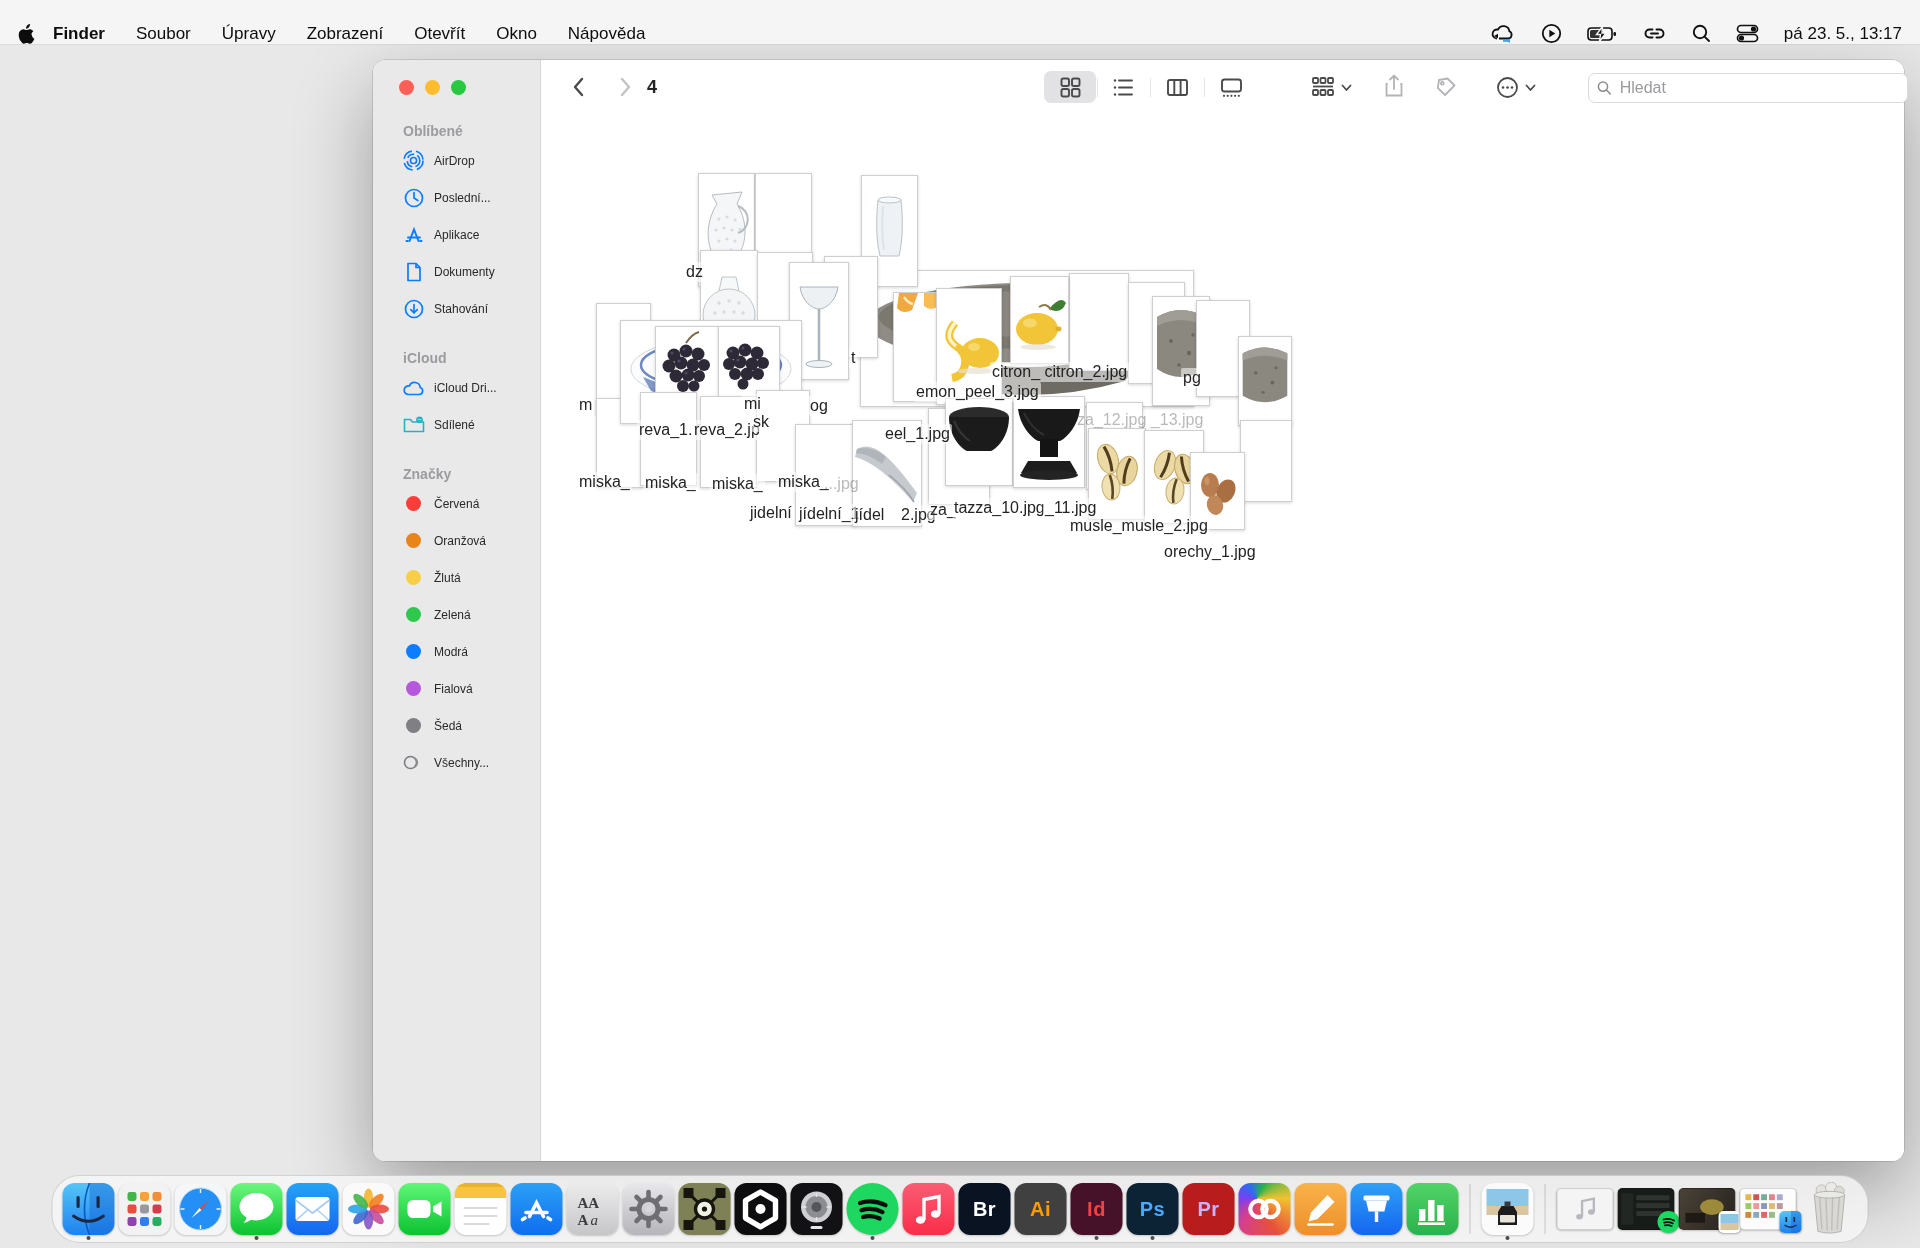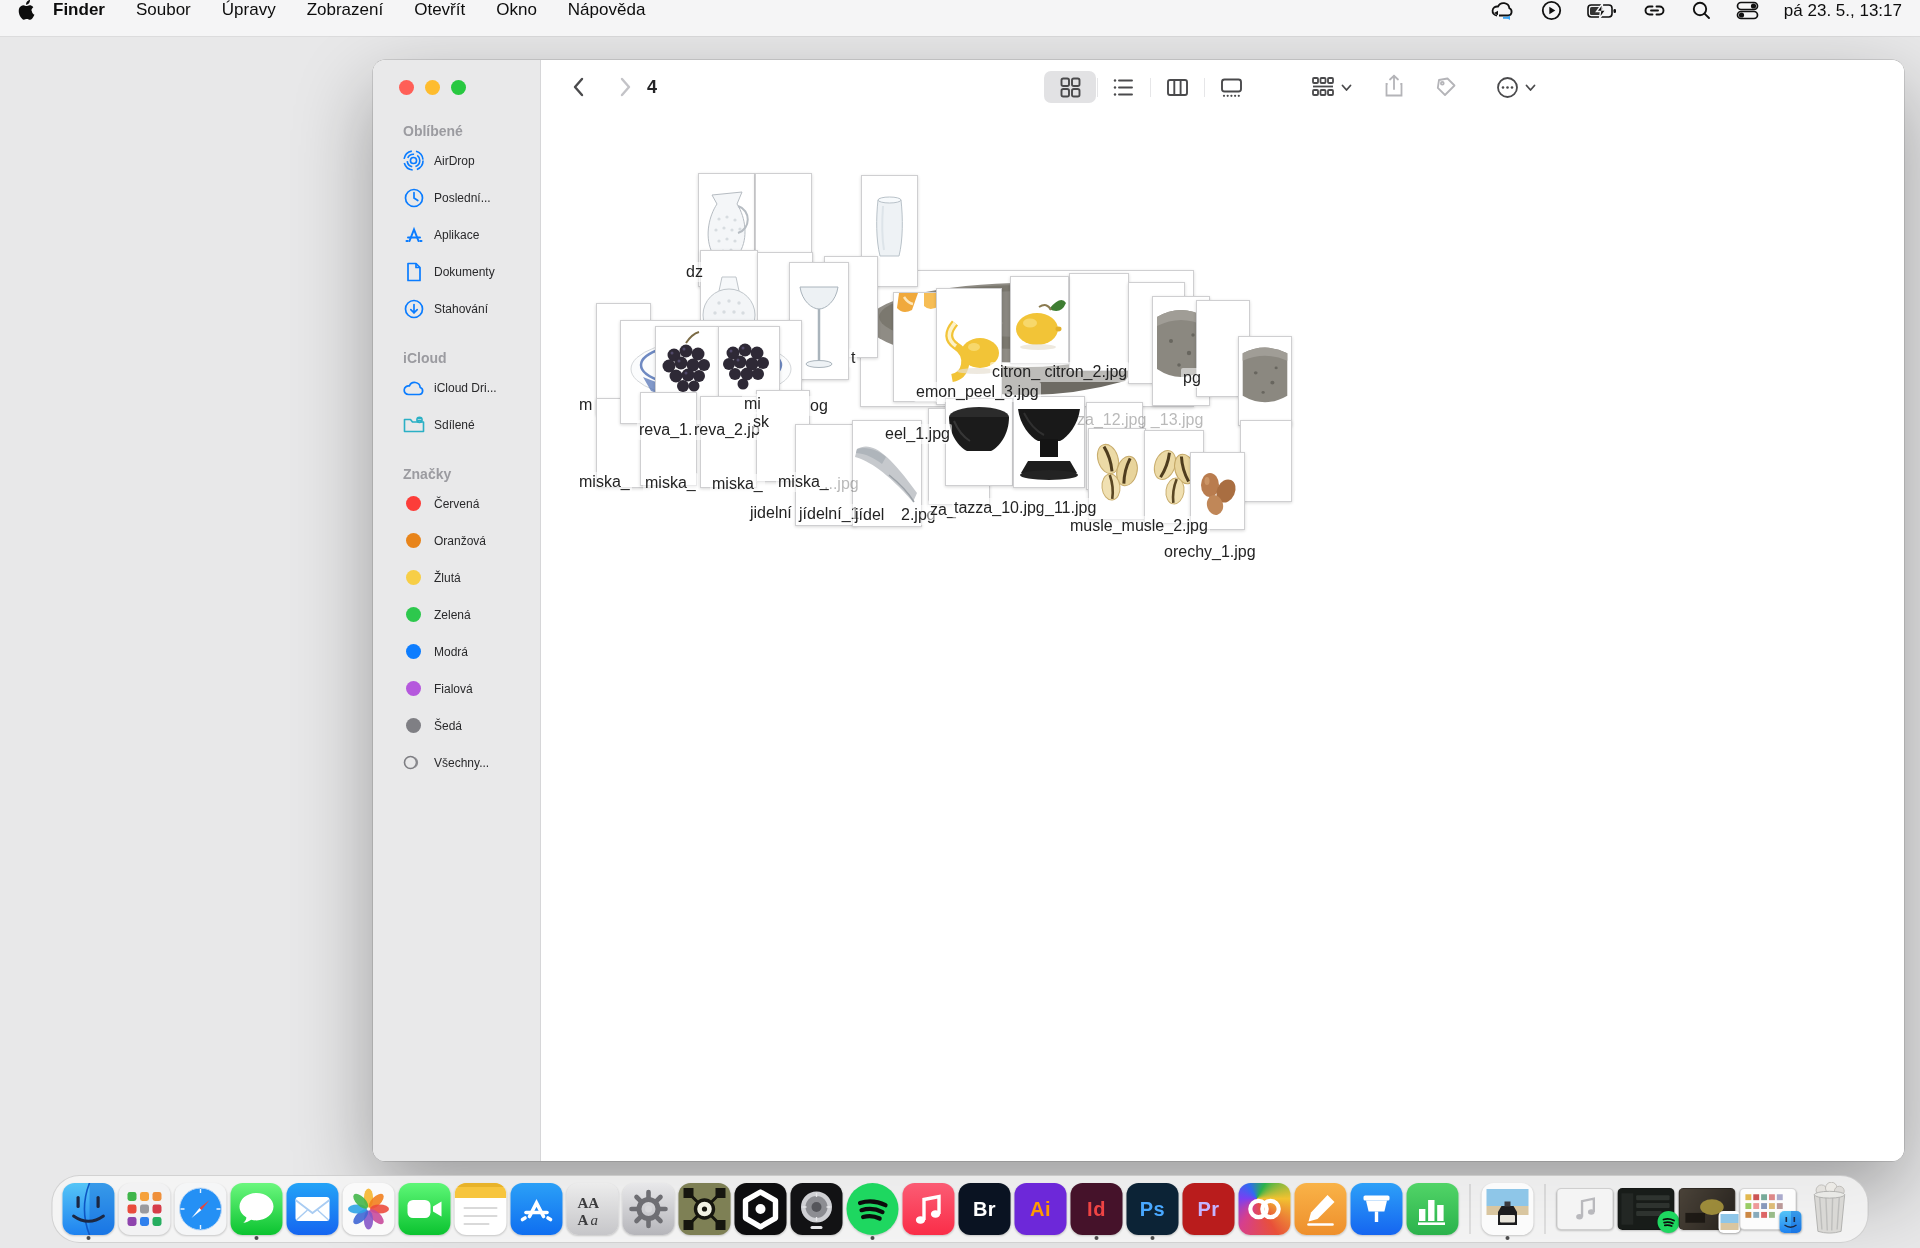--- a/index.html
+++ b/index.html
@@ -1,21 +1,21 @@
 <!DOCTYPE html>
 <html><head>
 <meta charset="utf-8">
 <style>
   html,body{margin:0;padding:0;}
   body{width:1920px;height:1248px;background:#e8e8e9;overflow:hidden;
        font-family:"Liberation Sans","DejaVu Sans",sans-serif;-webkit-font-smoothing:antialiased;position:relative;}
 
   
-  .menubar{position:absolute;top:0;left:0;right:0;height:36px;background:#f5f5f6;
-    display:flex;align-items:flex-start;padding:0 18px;font-size:17px;color:#0d0d0d;z-index:60;
+  .menubar{position:absolute;top:0;left:0;right:0;height:44px;background:#f5f5f6;
+    display:flex;align-items:flex-end;padding:0 18px;font-size:17px;color:#0d0d0d;z-index:60;
     box-shadow:0 0.5px 0 rgba(0,0,0,.1);}
   .apple{display:flex;align-items:center;margin-right:6px;}
   .menu-left{display:flex;gap:31px;align-items:center;margin-left:12px;}
   .menu-item{white-space:nowrap;}
   .menu-item.bold{font-weight:700;}
   .menu-right{margin-left:auto;display:flex;gap:25px;align-items:center;}
   .status-icon{display:flex;align-items:center;color:#111;}
   .clock{font-size:17px;white-space:nowrap;}
 
   
@@ -389,20 +389,29 @@
             <g fill="currentColor">
               <circle cx="8" cy="12.5" r="1.3"></circle>
               <circle cx="12.5" cy="12.5" r="1.3"></circle>
               <circle cx="17" cy="12.5" r="1.3"></circle>
             </g>
           </svg>
         <svg width="13" height="13" viewBox="0 0 13 13" style="margin-left:4px;">
             <path d="M2.5 4.5 L6.5 9 L10.5 4.5" fill="none" stroke="currentColor" stroke-width="1.8" stroke-linecap="round" stroke-linejoin="round"></path>
           </svg>
       </span>
+      <span class="searchbox">
+        <svg width="16" height="16" viewBox="0 0 16 16">
+            <g fill="none" stroke="#8e8e92" stroke-width="1.7">
+              <circle cx="6.5" cy="6.5" r="5"></circle>
+              <path d="M10.5 10.5 L14.5 14.5" stroke-linecap="round"></path>
+            </g>
+          </svg>
+        <input type="text" placeholder="Hledat" style="">
+      </span>
     </div>
   </div>
 
   <div id="files">
       <div class="thumb" style="left: 487px; top: 210px; width: 332px; height: 135px;">
         <svg viewBox="0 0 332 135" preserveAspectRatio="none">
           <ellipse cx="166" cy="52" rx="160" ry="40" fill="#8f8c85"></ellipse>
           <ellipse cx="166" cy="46" rx="148" ry="32" fill="#7b786f"></ellipse>
           <ellipse cx="166" cy="43" rx="118" ry="23" fill="#8a8780"></ellipse>
           <path d="M40 72 q126 48 252 0 l-28 38 q-98 28 -196 0z" fill="#6e6b64"></path>
@@ -900,21 +909,21 @@
           <ellipse cx="33" cy="31" rx="4.6" ry="3.8" fill="#fff"></ellipse>
         </svg>
       </div>
     </div>
     <div class="dock-item">
       <div class="ico adbe" style="background:#0a1322">
         <span style="color:#ffffff">Br</span>
       </div>
     </div>
     <div class="dock-item">
-      <div class="ico adbe" style="background:#6d28d9">
+      <div class="ico adbe" style="background:#404040">
         <span style="color:#ff9a00">Ai</span>
       </div>
     </div>
     <div class="dock-item">
       <div class="ico adbe" style="background:#45122a">
         <span style="color:#ef4444">Id</span>
       </div>
       <span class="run-dot"></span>
     </div>
     <div class="dock-item">

